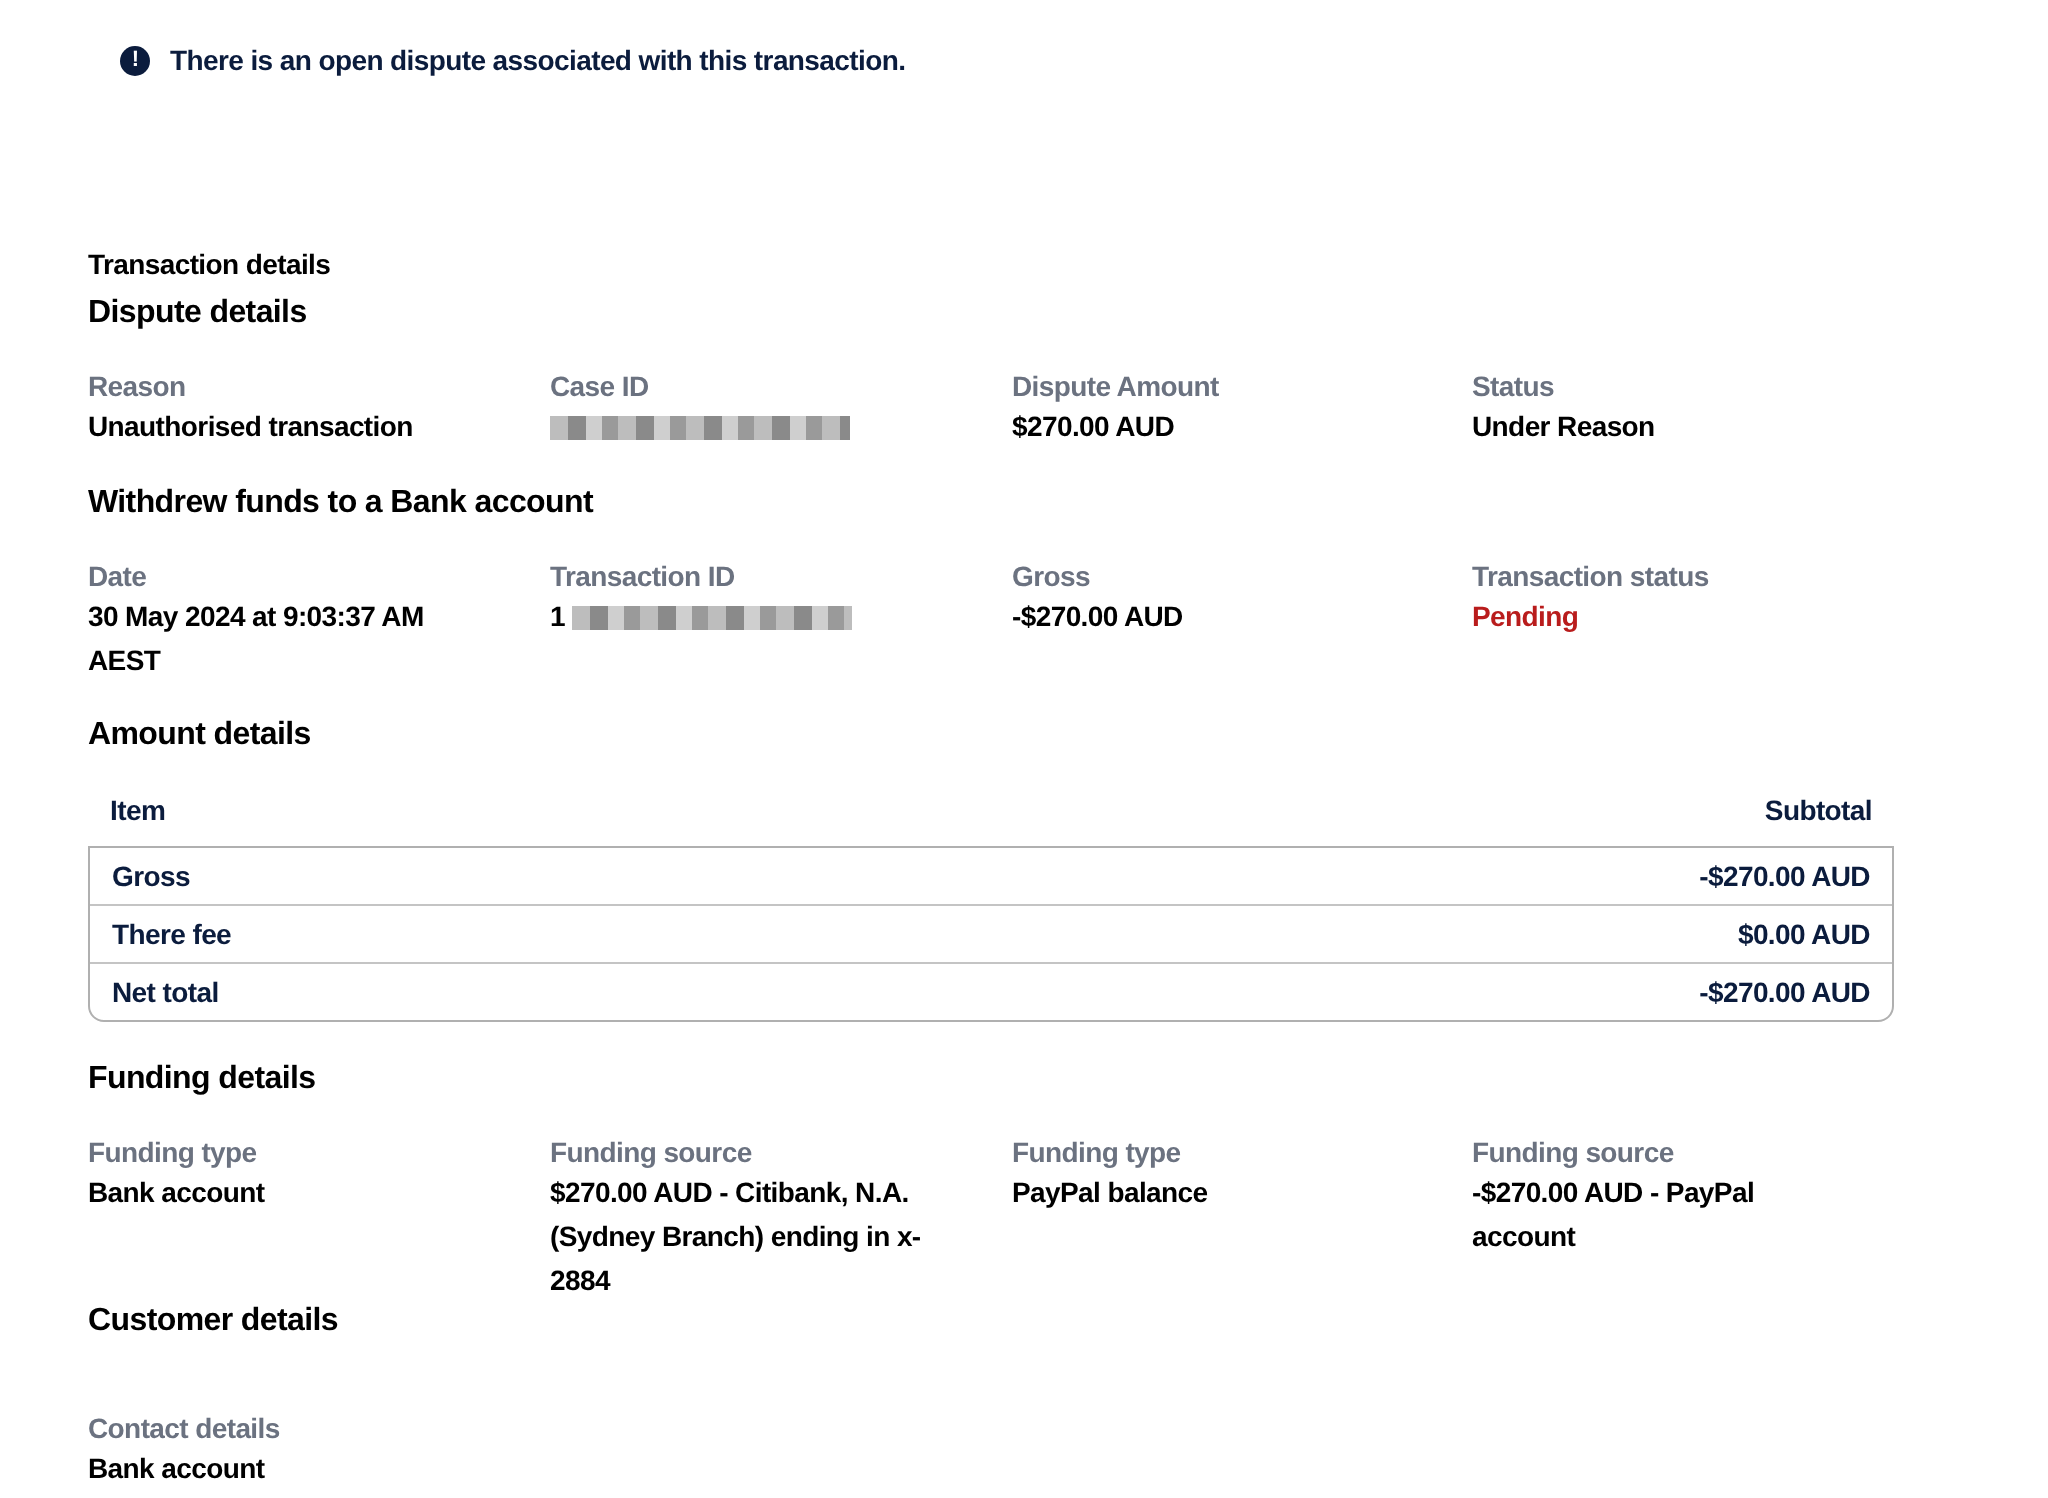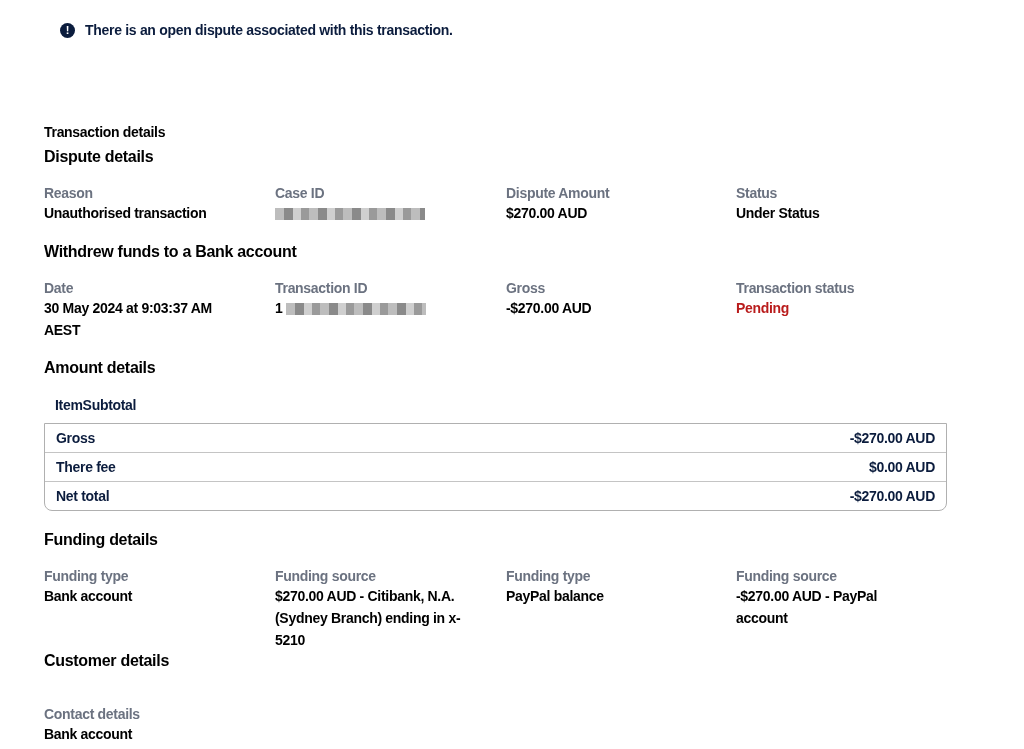--- a/index.html
+++ b/index.html
@@ -22,21 +22,21 @@
   .grid { position: absolute; left: 44px; width: 920px; display: grid; grid-template-columns: 231px 231px 230px 228px; }
   .label { color: #6b7280; font-size: 14px; font-weight: bold; letter-spacing: -0.3px; line-height: 18px; }
   .value { color: #000; font-size: 14px; font-weight: bold; letter-spacing: -0.3px; line-height: 22px; max-width: 205px; }
   .value.blue { color: #b91c1c; }
   .redacted {
     display: inline-block; height: 12px; vertical-align: middle;
     background: repeating-linear-gradient(90deg, #bdbdbd 0 9px, #8a8a8a 9px 18px, #cfcfcf 18px 26px, #9a9a9a 26px 34px);
   }
   .table-head {
     position: absolute; left: 44px; top: 397px; width: 903px; height: 18px;
-    display: flex; padding: 0 11px; box-sizing: border-box;
+    display: flex; justify-content: space-between; padding: 0 11px; box-sizing: border-box;
     color: #0b1c3d; font-size: 14px; font-weight: bold; letter-spacing: -0.3px;
   }
   .table-body {
     position: absolute; left: 44px; top: 423px; width: 903px;
     border: 1px solid #b0b0b0; border-radius: 0 0 8px 8px; box-sizing: border-box;
   }
   .trow {
     height: 29px; display: flex; justify-content: space-between; align-items: center;
     padding: 0 11px; color: #0b1c3d; font-size: 14px; font-weight: bold; letter-spacing: -0.3px;
     border-bottom: 1px solid #c4c4c4; box-sizing: border-box;
@@ -62,21 +62,21 @@
   <div>
     <div class="label">Case ID</div>
     <div class="value"><span class="redacted" style="width:150px"></span></div>
   </div>
   <div>
     <div class="label">Dispute Amount</div>
     <div class="value">$270.00 AUD</div>
   </div>
   <div>
     <div class="label">Status</div>
-    <div class="value">Under Status</div>
+    <div class="value">Under Reason</div>
   </div>
 </div>
 
 <div class="section-title" style="top:243px">Withdrew funds to a Bank account</div>
 <div class="grid" style="top:279px">
   <div>
     <div class="label">Date</div>
     <div class="value">30 May 2024 at 9:03:37 AM AEST</div>
   </div>
   <div>
@@ -114,21 +114,21 @@
 </div>
 
 <div class="section-title" style="top:531px">Funding details</div>
 <div class="grid" style="top:567px">
   <div>
     <div class="label">Funding type</div>
     <div class="value">Bank account</div>
   </div>
   <div>
     <div class="label">Funding source</div>
-    <div class="value" style="max-width:200px">$270.00 AUD - Citibank, N.A. (Sydney Branch) ending in x-5210</div>
+    <div class="value" style="max-width:200px">$270.00 AUD - Citibank, N.A. (Sydney Branch) ending in x-2884</div>
   </div>
   <div>
     <div class="label">Funding type</div>
     <div class="value">PayPal balance</div>
   </div>
   <div>
     <div class="label">Funding source</div>
     <div class="value" style="max-width:165px">-$270.00 AUD - PayPal account</div>
   </div>
 </div>

